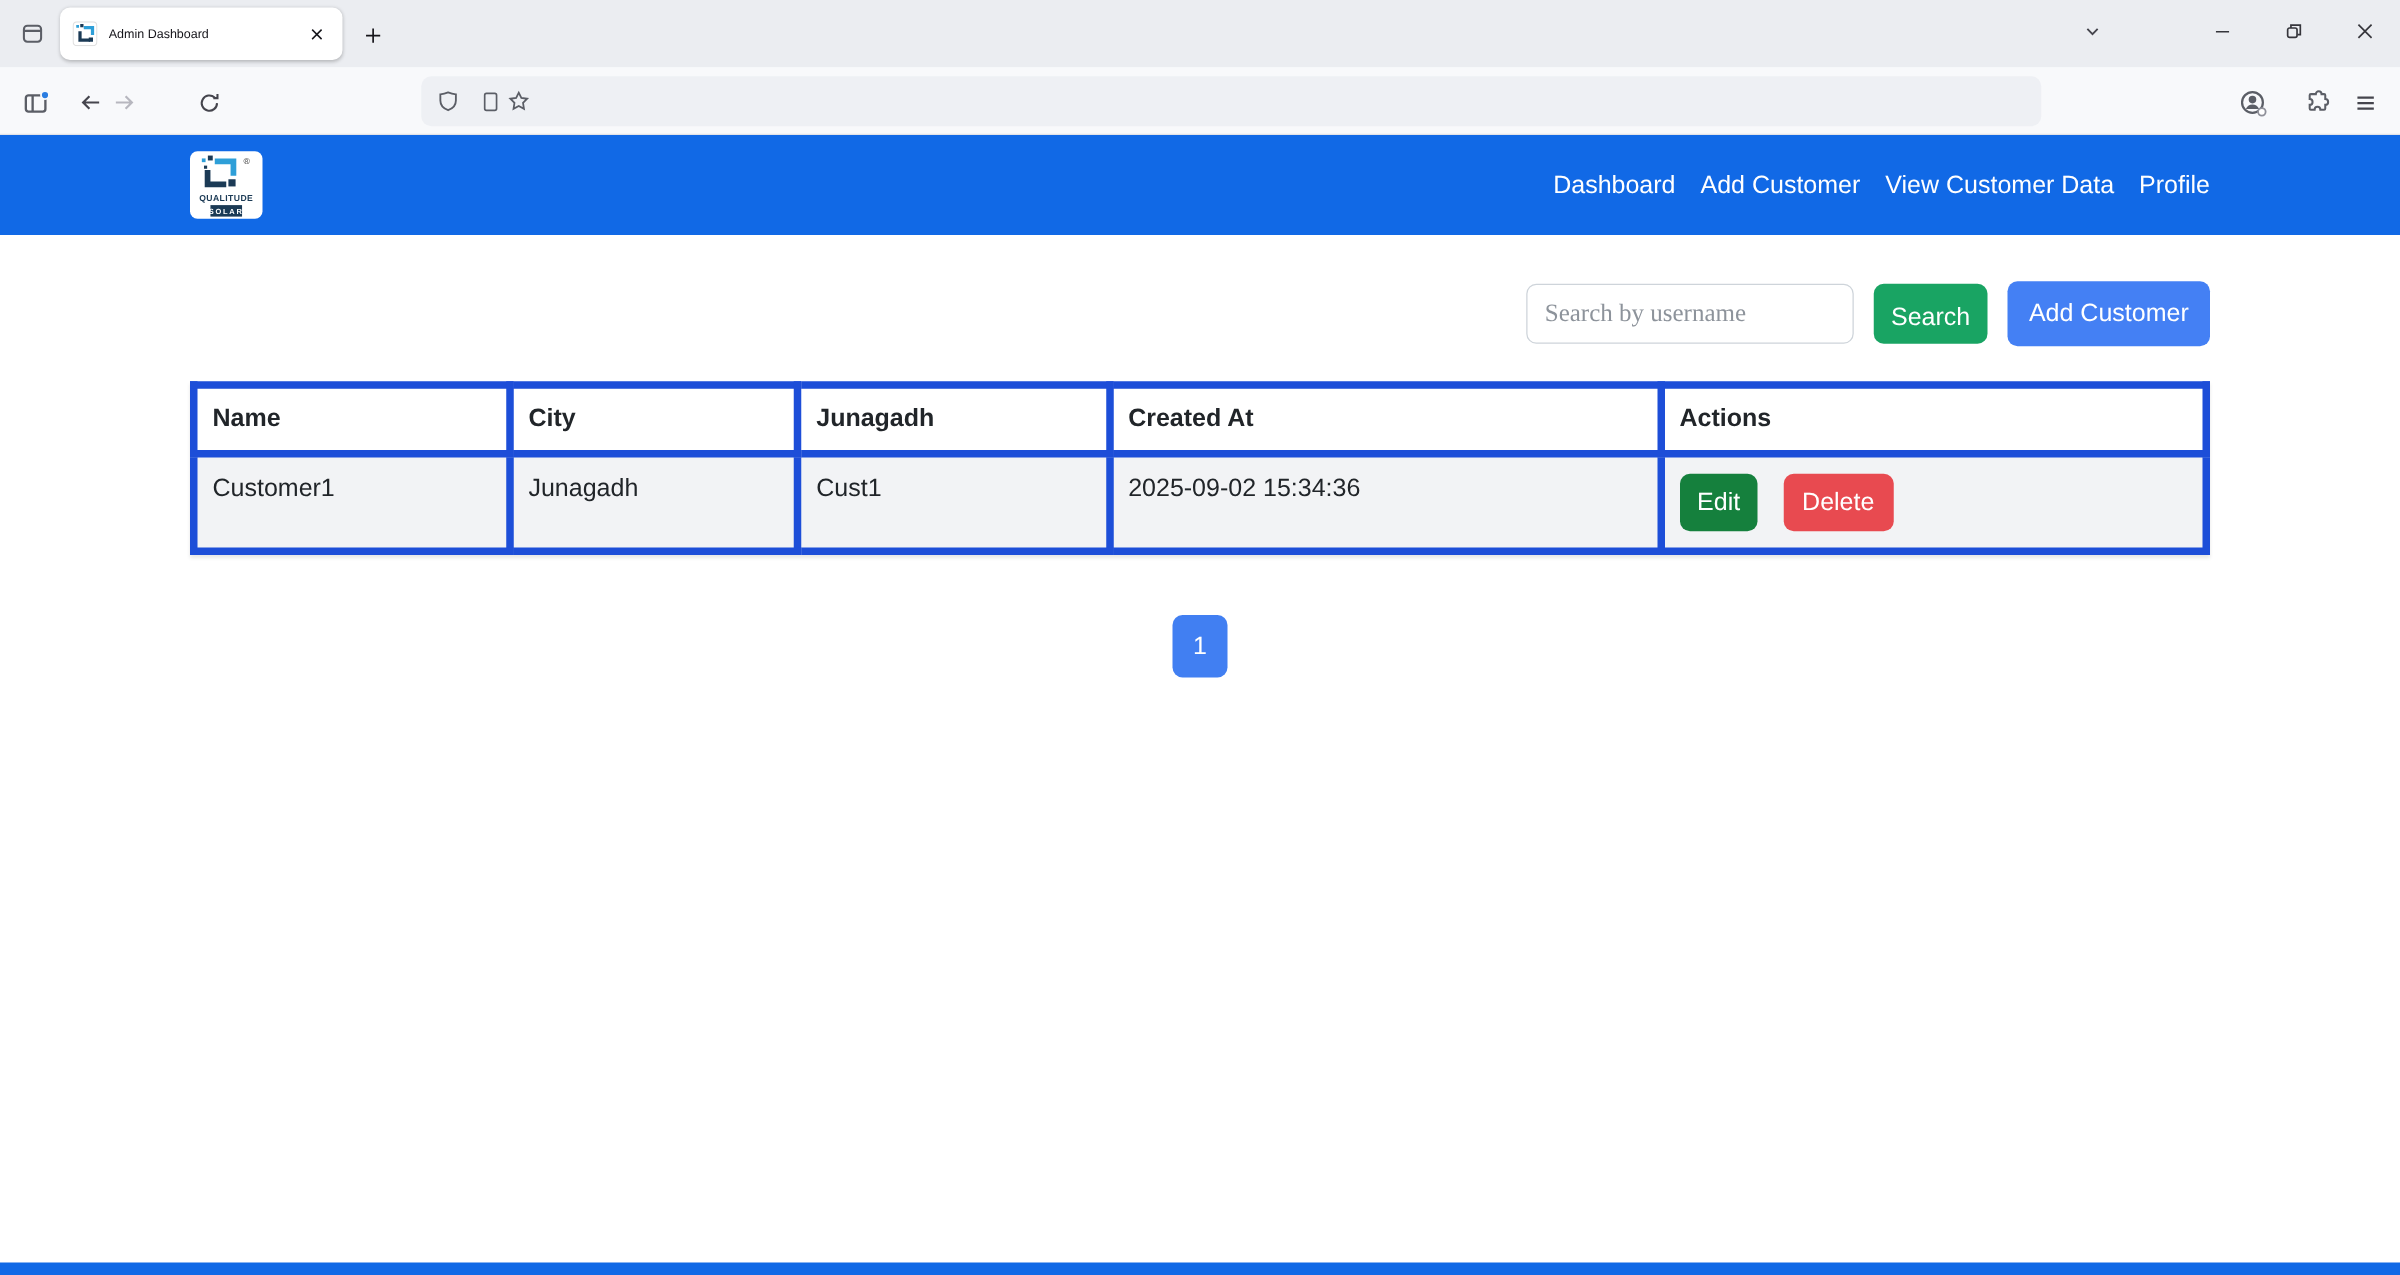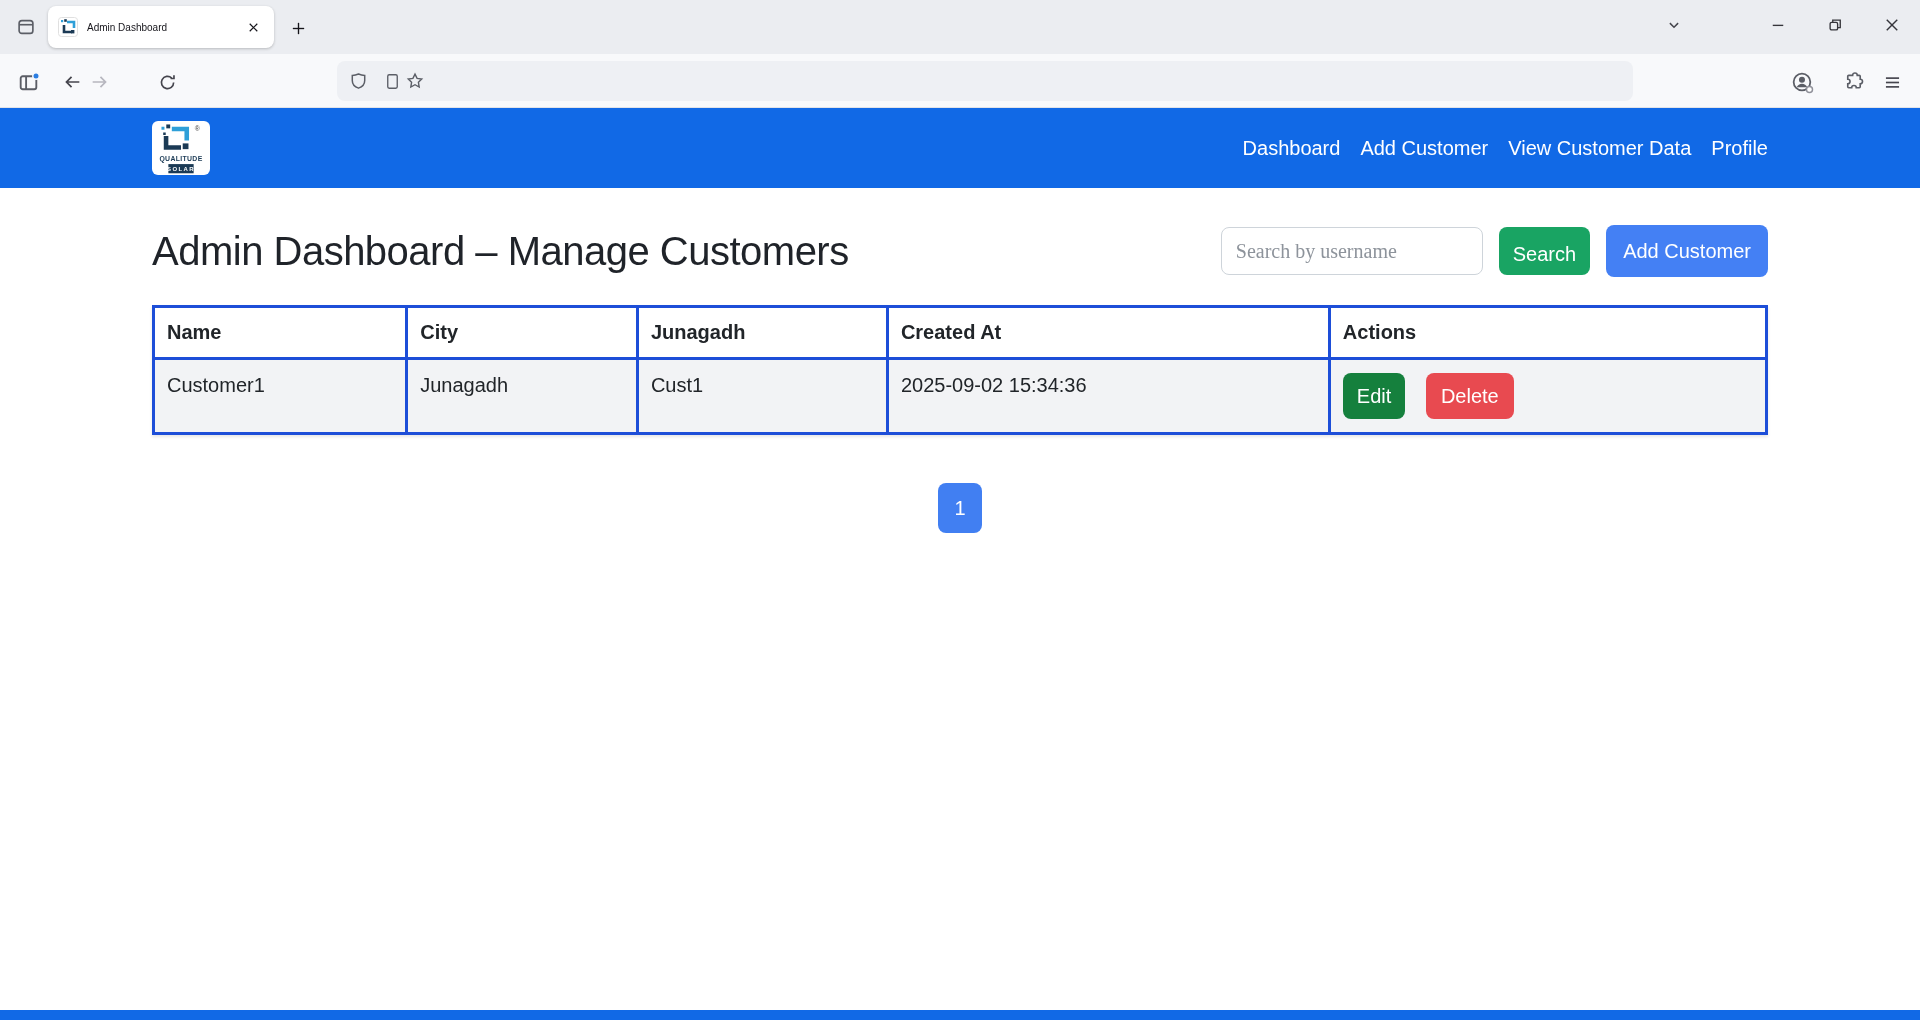--- a/index.html
+++ b/index.html
@@ -48,21 +48,21 @@
     font-size:20px; padding:0 14px; color:#212529; outline:none; background:#fff;
     font-family:Liberation Serif, serif; }
   .search-input::placeholder { color:#8d939b; }
   .btn { border:none; border-radius:8px; font-size:20px; color:#fff; cursor:pointer;
     font-family:"Liberation Sans", sans-serif; }
   .btn-search { margin-left:16px; height:48px; padding:16px 14px; background:#19a463; }
   .btn-add { margin-left:16px; height:52px; padding:0 17px; background:#4480f4; }
 
   table.customers { width:100%; border-collapse:collapse; margin-top:28px;
     box-shadow:0 2px 3px rgba(0,0,0,.10); }
-  .customers th, .customers td { border:3px solid #1d4ed8; text-align:left; font-size:20px;
+  .customers th, .customers td { border:6px solid #1d4ed8; text-align:left; font-size:20px;
     color:#212529; vertical-align:top; }
   .customers th { font-weight:700; padding:13px 12px; background:#fff; }
   .customers td { padding:14px 12px; background:#f2f3f5; }
   .col-name{width:15.7%} .col-city{width:14.3%} .col-user{width:15.5%}
   .col-created{width:27.4%} .col-actions{width:27.1%}
   .cell-actions { padding:13px 12px !important; }
   .btn-edit { height:46px; padding:0 14px; background:#15803d; }
   .btn-delete { height:46px; padding:0 15px; margin-left:15px; background:#e84a50; }
 
   .pagination { display:flex; justify-content:center; margin-top:48px; }
@@ -219,21 +219,20 @@
   <div class="navlinks">
     <a class="navlink">Dashboard</a>
     <a class="navlink">Add Customer</a>
     <a class="navlink">View Customer Data</a>
     <a class="navlink">Profile</a>
   </div>
 </div>
 
 <div class="content">
   <div class="header-row">
-    <h1 class="page-title">Admin Dashboard – Manage Customers</h1>
     <div class="controls">
       <input class="search-input" type="text" placeholder="Search by username" style="">
       <button class="btn btn-search">Search</button>
       <button class="btn btn-add">Add Customer</button>
     </div>
   </div>
 
   <table class="customers">
     <colgroup>
       <col class="col-name">

